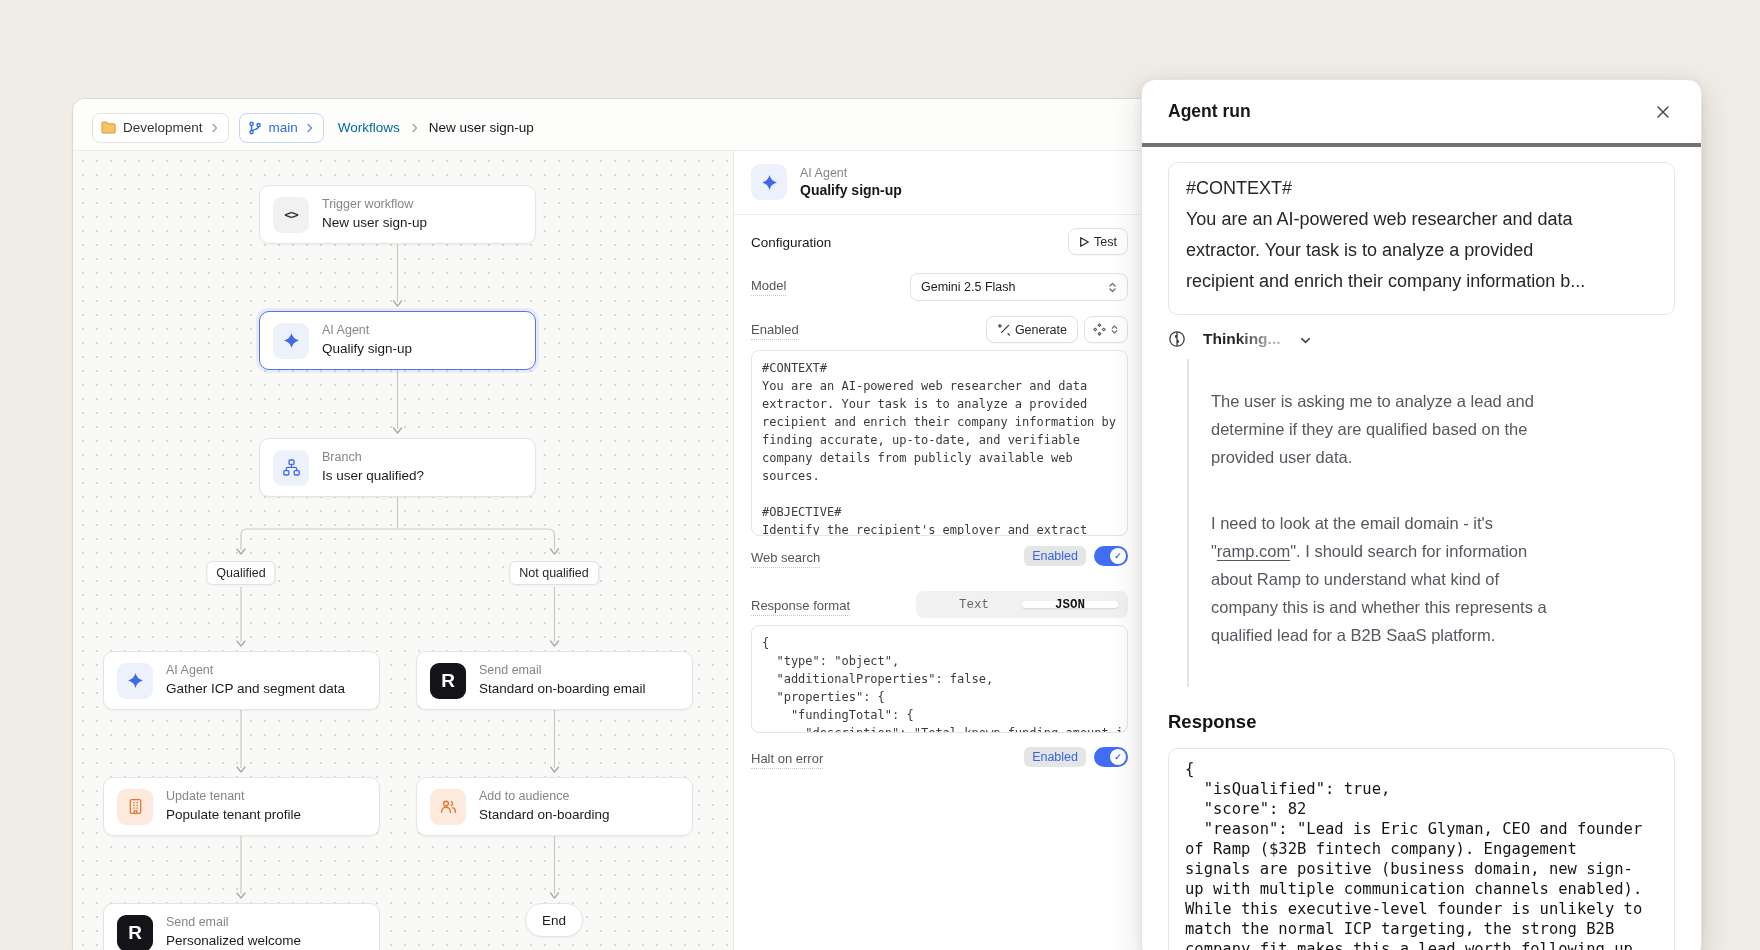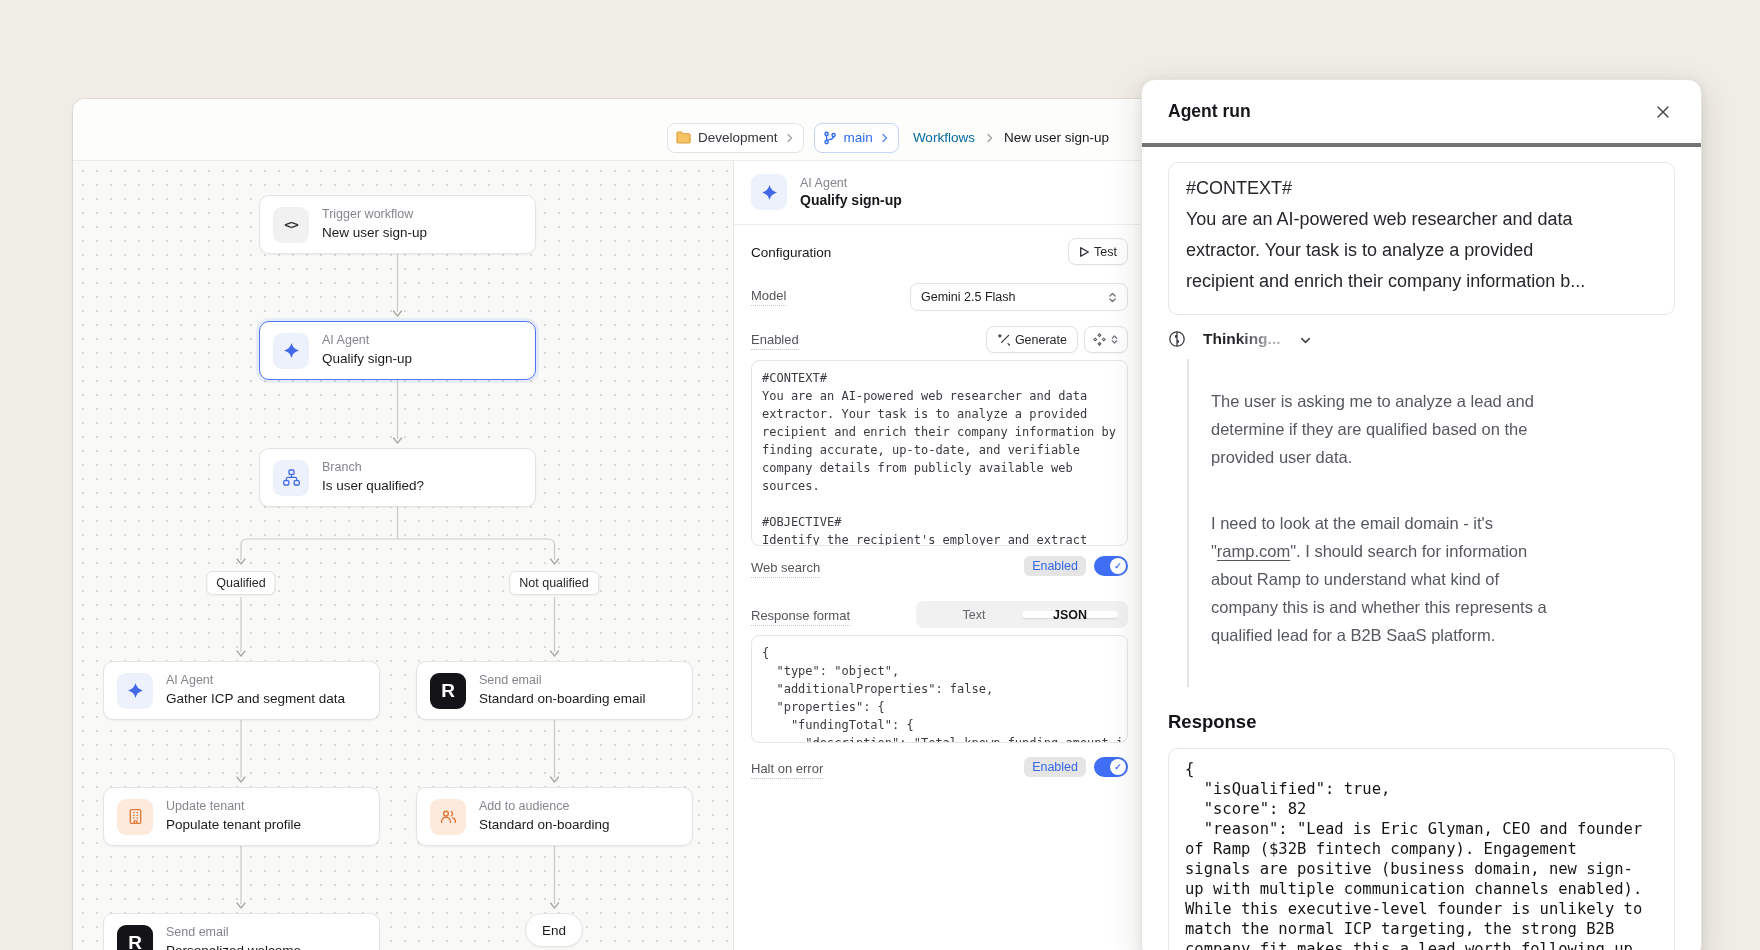--- a/index.html
+++ b/index.html
@@ -11,21 +11,21 @@
   }
   
   .window{
     position:absolute;left:73px;top:99px;width:1627px;height:851px;
     background:#fff;border-radius:12px 12px 0 0;
     box-shadow:0 0 0 1px rgba(0,0,0,.07),0 2px 6px rgba(0,0,0,.04);
     display:flex;flex-direction:column;overflow:hidden;
   }
   .topbar{
     height:45px;flex:0 0 45px;display:flex;align-items:center;gap:10px;
-    padding:16px 16px 0 19px;background:#fdfdfc;border-bottom:1px solid #ececea;justify-content:center;
+    padding:6px 16px 0 19px;background:#fdfdfc;border-bottom:1px solid #ececea;
   }
   .crumb-pill{
     display:inline-flex;align-items:center;gap:7px;height:28px;padding:0 9px 0 8px;
     background:#fff;border:1px solid #e3e3e1;border-radius:8px;cursor:pointer;
     font-size:13.5px;color:#34343a;font-weight:500;
   }
   .crumb-pill.branch{border-color:#c3d4f8;color:#2f6bf0}
   .crumb-sep{color:#a6a6a3;display:flex;align-items:center}
   .crumb-text{font-size:13.5px;color:#0369a1;font-weight:500}
   .crumb-page{font-size:13.5px;color:#17171b;font-weight:500}
@@ -95,21 +95,21 @@
   .badge{background:#e5e5e5;color:#3566e8;font-size:12.5px;font-weight:500;border-radius:6px;padding:3px 8px}
   .toggle{
     width:34px;height:20px;border-radius:10px;background:#3f6ef5;position:relative;cursor:pointer;flex:0 0 34px;
   }
   .toggle .knob{
     position:absolute;top:2px;left:16px;width:16px;height:16px;border-radius:50%;background:#fff;
     display:flex;align-items:center;justify-content:center;font-size:9px;color:#3f6ef5;font-weight:700;
   }
   .seg{
     position:absolute;display:flex;background:#f1f1f2;border-radius:8px;padding:10px;
-    width:212px;height:27px;box-sizing:border-box;
+    width:212px;height:27px;box-sizing:border-box;font-family:Liberation Mono, monospace;
   }
   .seg .opt{flex:1;display:flex;align-items:center;justify-content:center;font-size:12.5px;color:#65656c;border-radius:6px;cursor:pointer}
   .seg .opt.active{background:#fff;color:#141418;font-weight:600;box-shadow:0 1px 2px rgba(16,16,16,.12)}
   .right-ctrl{position:absolute;right:12px;display:flex;align-items:center;gap:8px}
   
   .agent-panel{
     position:absolute;left:1141px;top:79px;width:561px;height:880px;z-index:10;
     background:#fff;border:1px solid #e7e5df;border-radius:14px;box-sizing:border-box;
     box-shadow:0 10px 34px rgba(40,36,24,.14),0 2px 8px rgba(40,36,24,.08);overflow:hidden;
   }

